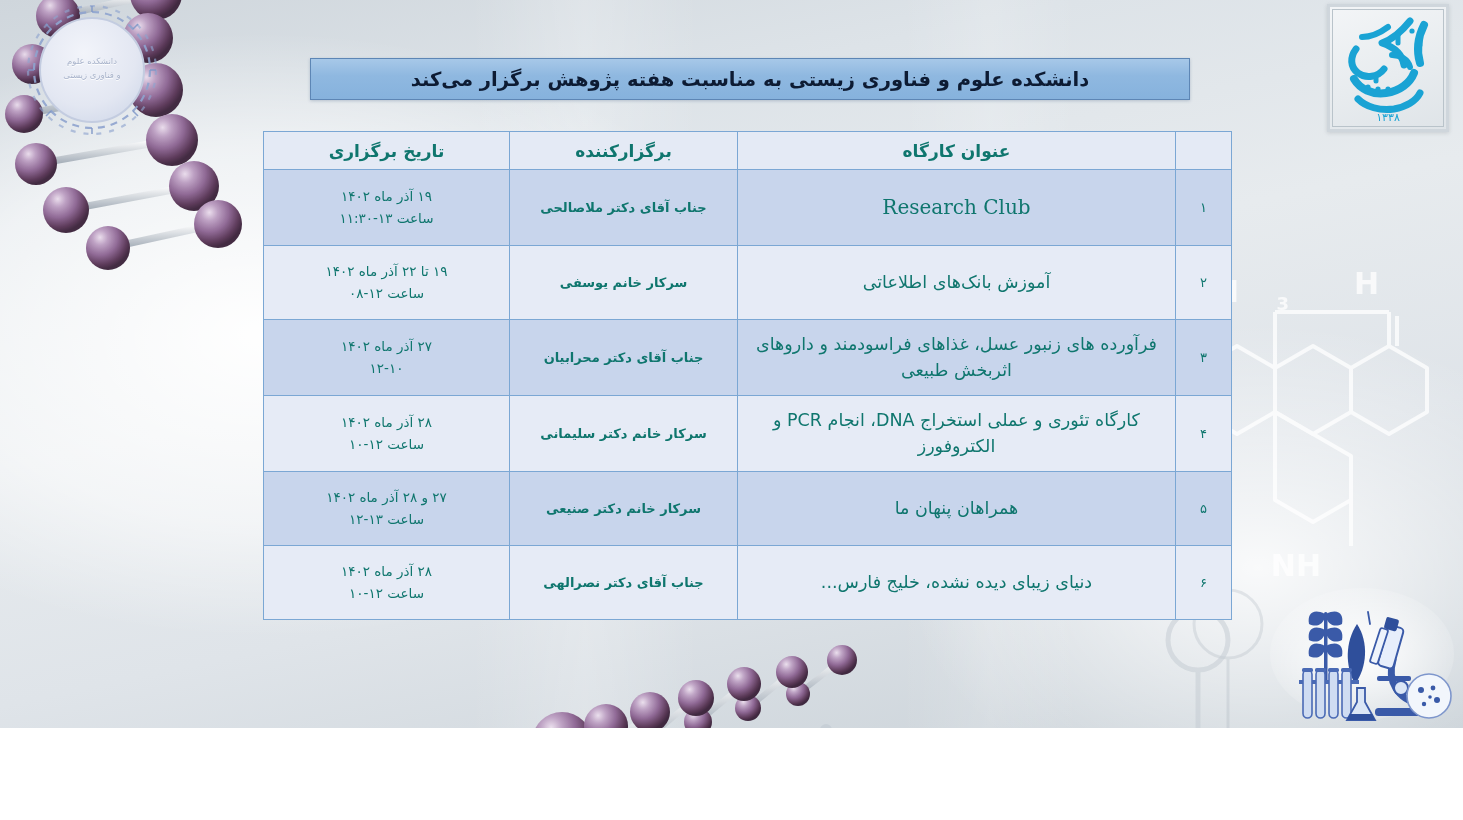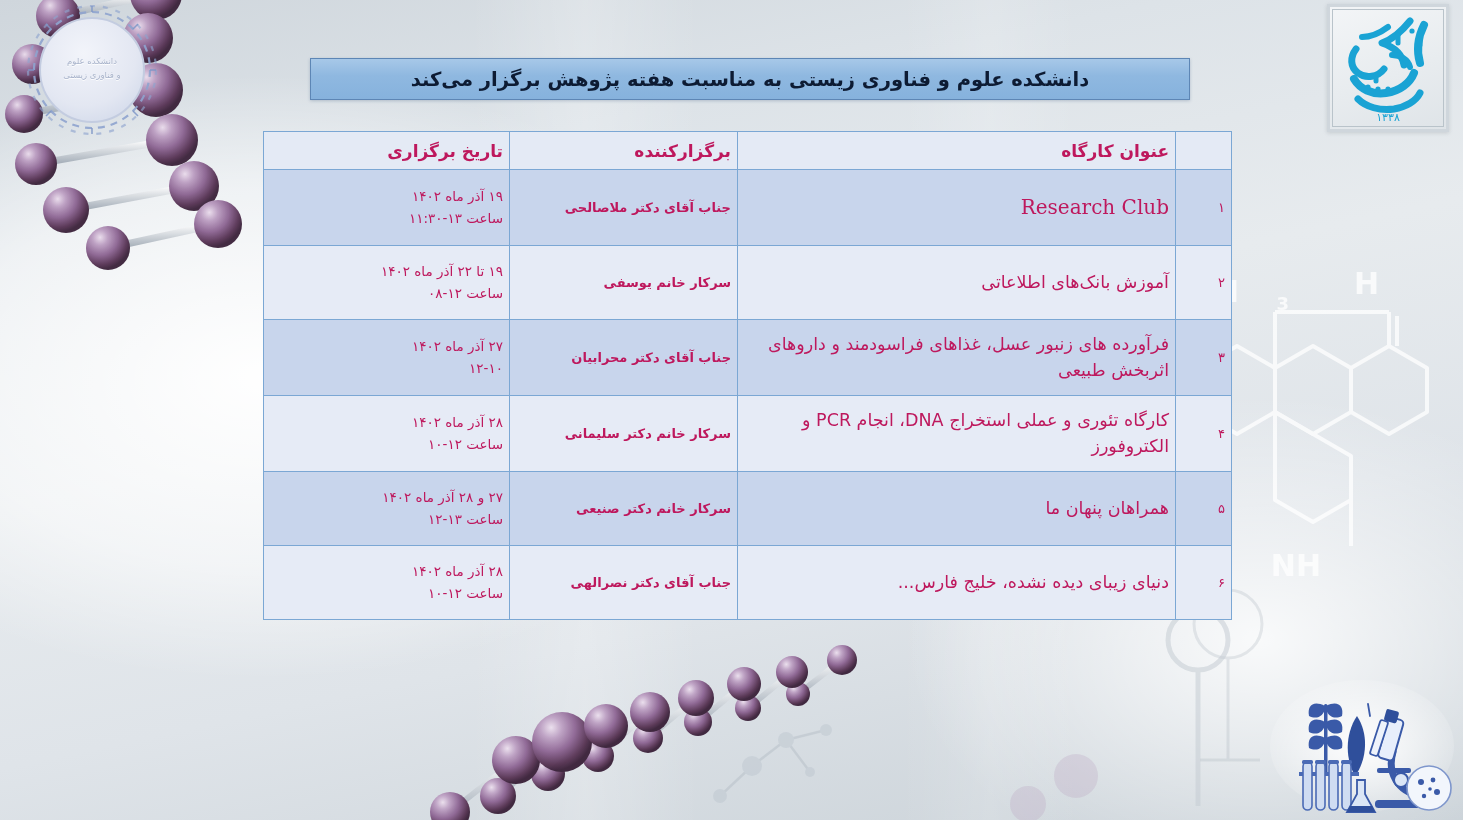--- a/index.html
+++ b/index.html
@@ -15,21 +15,21 @@
     font-family: "DejaVu Sans", "Liberation Sans", sans-serif;
     position: relative;
     background: #ffffff;
   }
 
   
   #poster {
     position: absolute;
     inset: 0;
     width: 1463px;
-    height: 820px;
+    height: 728px;
     overflow: hidden;
     background:
       radial-gradient(ellipse 700px 420px at 18% 46%, rgba(255,255,255,0.98) 0%, rgba(255,255,255,0.55) 45%, rgba(255,255,255,0) 72%),
       radial-gradient(ellipse 520px 360px at 86% 78%, rgba(255,255,255,0.85) 0%, rgba(255,255,255,0) 68%),
       linear-gradient(168deg, #cfd6dc 0%, #dde3e8 22%, #e7ebee 45%, #dfe4e9 68%, #c9d1d7 100%);
   }
 
   .bg-layer {
     position: absolute;
     inset: 0;
@@ -132,23 +132,23 @@
   table#schedule {
     width: 968px;
     border-collapse: collapse;
     table-layout: fixed;
     direction: rtl;
   }
 
   table#schedule th,
   table#schedule td {
     border: 1px solid #7ba7d4;
-    text-align: right;
+    text-align: center;
     vertical-align: middle;
-    color: #be185d;
+    color: #0f766e;
     padding: 4px 6px;
   }
 
   
   col.c-num   { width: 56px;  }
   col.c-title { width: 438px; }
   col.c-org   { width: 228px; }
   col.c-date  { width: 246px; }
 
   thead th {

